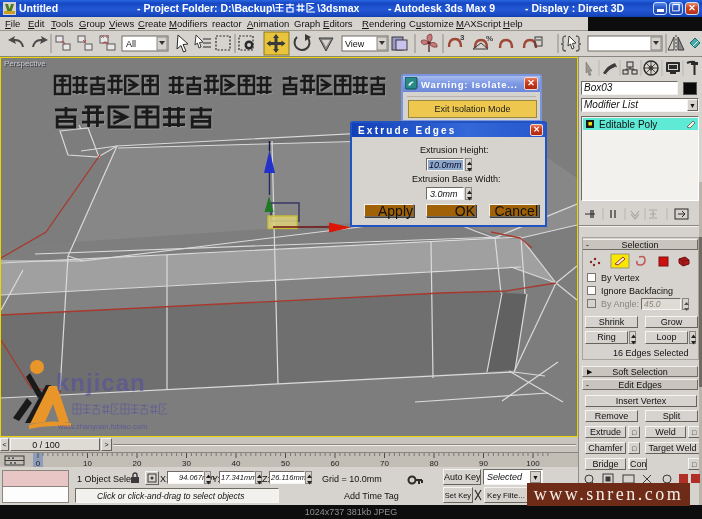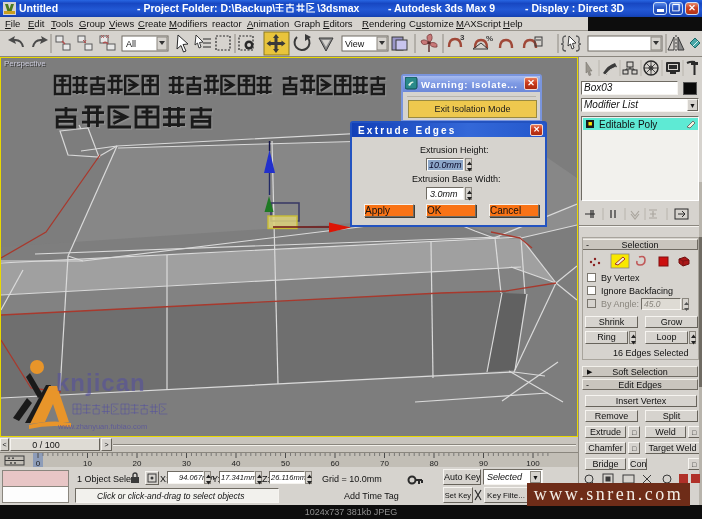--- a/index.html
+++ b/index.html
@@ -15,21 +15,21 @@
 .winbtn.close { background:linear-gradient(180deg,#e88a6a,#cc4426 45%,#b23418); }
 
 #menubar { left:0; top:17px; width:588px; height:14px; background:#d6d3ce; border-bottom:1px solid #9a968e; }
 #menubar span { position:absolute; top:1px; font-size:9.5px; color:#111; }
 
 #toolbar { left:0; top:31px; width:702px; height:26px; background:#d6d3ce; border-bottom:1px solid #8a867e; }
 
 #viewport { left:0; top:57px; width:578px; height:380px; background:#7d7d7d; border:1px solid #e8d800; }
 #vpsvg { position:absolute; left:0; top:0; }
 
-.dlgbtn { position:absolute; background:#f97316; border-top:1px solid #f4f2ee; border-left:1px solid #f4f2ee; border-right:1px solid #6f6b63; border-bottom:1px solid #6f6b63; box-shadow:1px 1px 0 #403e38; font-size:10px; color:#111; text-align:left; }
+.dlgbtn { position:absolute; background:#a16207; border-top:1px solid #f4f2ee; border-left:1px solid #f4f2ee; border-right:1px solid #6f6b63; border-bottom:1px solid #6f6b63; box-shadow:1px 1px 0 #403e38; font-size:14px; color:#111; text-align:right; }
 
 #cmdpanel { left:578px; top:57px; width:124px; height:448px; background:#d6d3ce; border-left:1px solid #918d85; }
 .btn3d { position:absolute; background:#d6d3ce; border-top:1px solid #f6f4f0; border-left:1px solid #f6f4f0; border-right:1px solid #67635b; border-bottom:1px solid #67635b; font-size:9px; color:#111; text-align:center; overflow:hidden; white-space:nowrap; }
 .rollhdr { position:absolute; left:3px; width:116px; height:11px; background:#c9c5be; border-top:1px solid #f2f0ea; border-left:1px solid #f2f0ea; border-right:1px solid #6f6b63; border-bottom:1px solid #6f6b63; font-size:9px; color:#111; text-align:center; }
 .chk { position:absolute; width:9px; height:9px; background:#fff; border:1px solid #7a766e; }
 .cplabel { position:absolute; font-size:9px; color:#111; white-space:nowrap; }
 
 #trackrow { left:0; top:437px; width:578px; height:15px; background:#c9c5be; }
 #ruler { left:0; top:452px; width:578px; height:15px; background:#c2beb6; border-top:1px solid #8a867e; }
 #statusarea { left:0; top:467px; width:702px; height:38px; background:#d6d3ce; }

